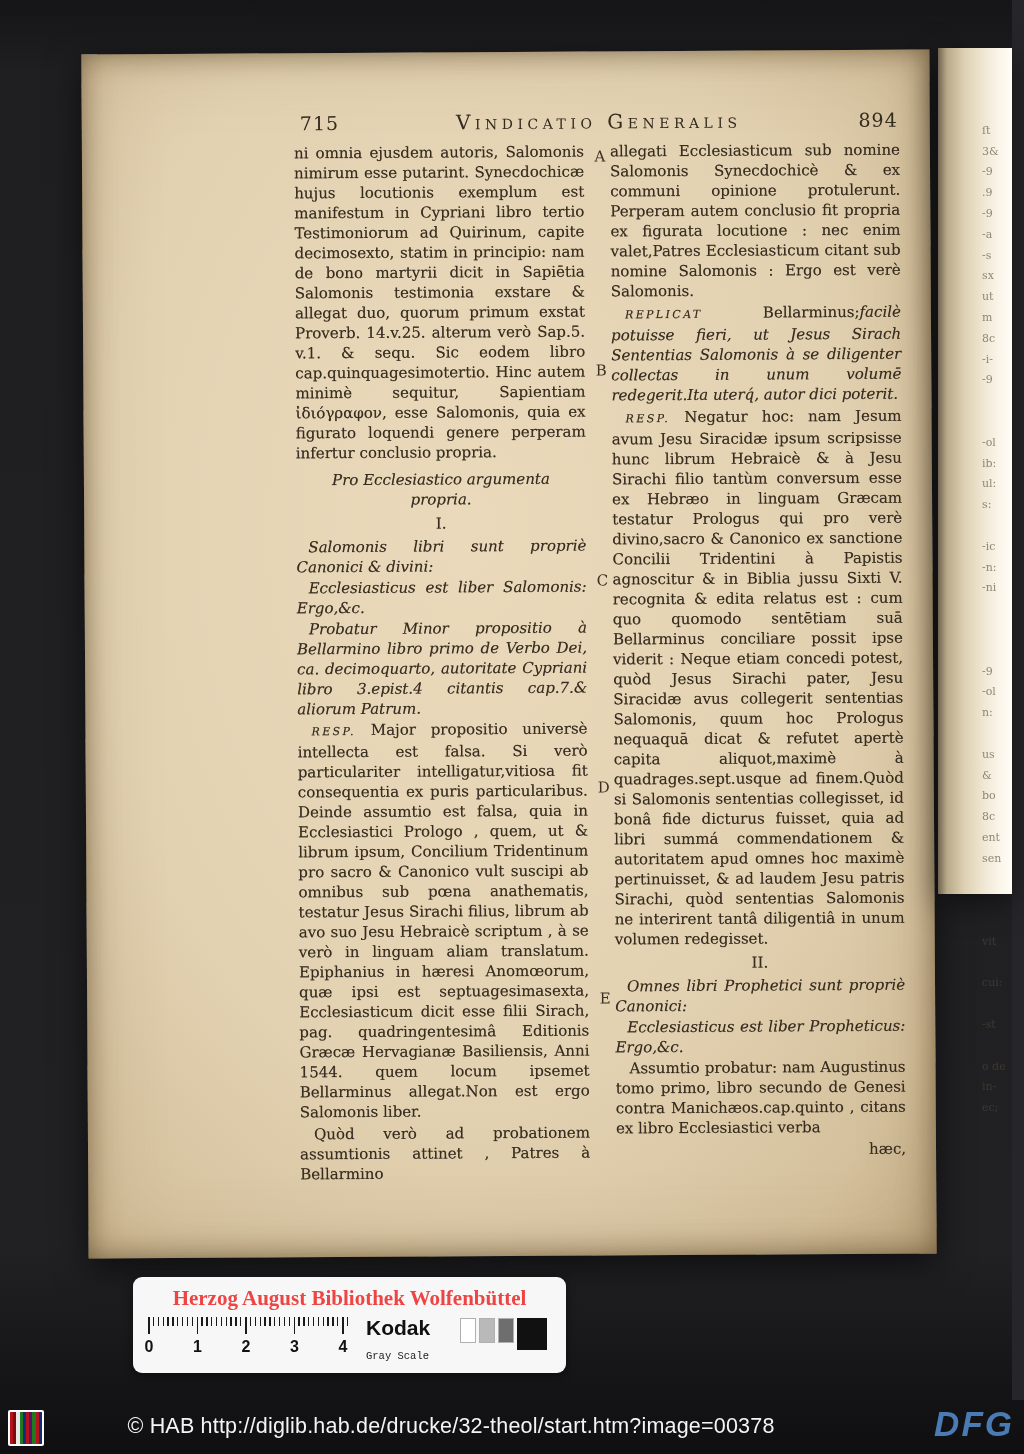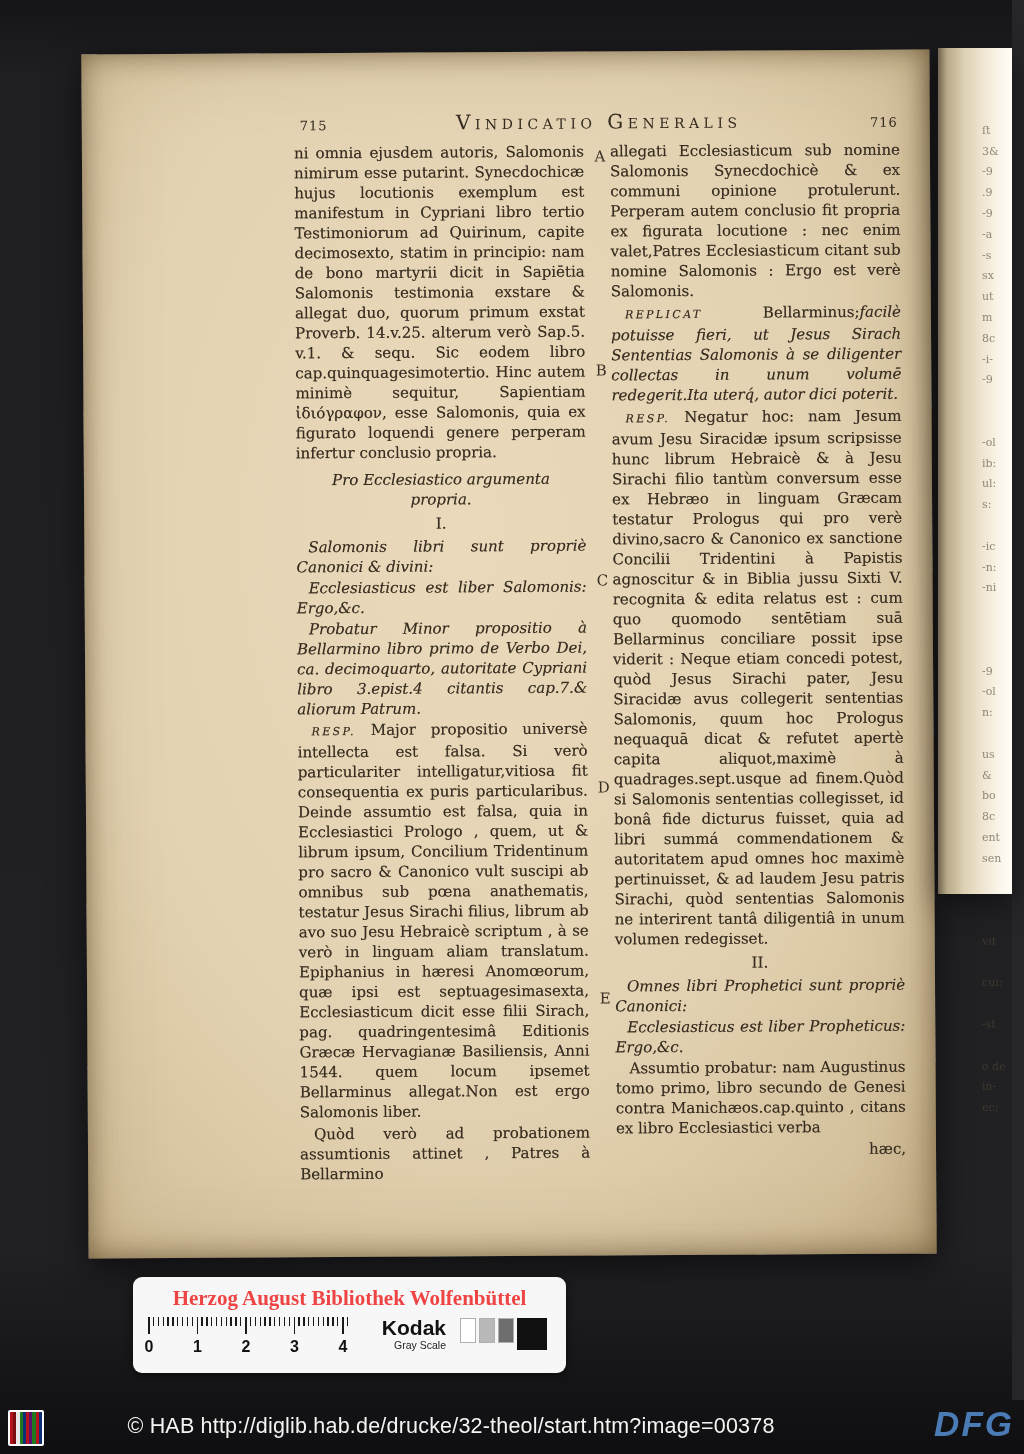--- a/index.html
+++ b/index.html
@@ -12,21 +12,21 @@
     background:radial-gradient(ellipse at 45% 40%,#ead9ba 0%,#e3d2b2 55%,#d4c09c 85%,#c2ac85 100%);
     transform:rotate(-0.35deg);
     box-shadow:0 10px 35px rgba(0,0,0,.6),
       inset 0 0 80px rgba(120,95,55,.22),
       inset -18px 0 35px -18px rgba(95,75,45,.55),
       inset 14px 0 30px -14px rgba(95,75,45,.5),
       inset 0 -16px 30px -16px rgba(95,75,45,.5),
       inset 0 14px 28px -14px rgba(95,75,45,.45);}
   .content{position:absolute;left:212px;top:58px;width:606px;}
   .page-header{display:flex;justify-content:space-between;align-items:baseline;padding:0 2px 8px 6px;color:#342b1f;}
-  .pnum{font-size:13px;letter-spacing:1px;}
+  .pnum{font-size:19px;letter-spacing:1px;}
   .ptitle{font-variant:small-caps;font-size:20px;letter-spacing:4.5px;}
   .columns{display:flex;gap:26px;}
   .col{width:290px;}
   .blk{margin:0 0 2px;text-align:justify;font-size:15px;line-height:20px;color:#362c20;text-shadow:0.2px 0.2px 0.3px rgba(58,46,28,.5);}
   .body-indent{text-indent:14px;}
   .heading{font-style:italic;text-align:center;margin:7px 32px 3px;}
   .numeral{text-align:center;margin:4px 0 3px;}
   .italic-indent{font-style:italic;text-indent:12px;margin:1px 0;}
   .catchword{text-align:right;}
   .lead{text-transform:uppercase;letter-spacing:2.4px;font-size:11px;font-style:italic;}
@@ -49,23 +49,23 @@
   .ticks{height:17px;width:200px;
     background-image:
       repeating-linear-gradient(90deg,#1a1a1a 0 1.8px,transparent 1.8px 48.5px),
       repeating-linear-gradient(90deg,#1a1a1a 0 1.3px,transparent 1.3px 4.85px);
     background-size:100% 17px,100% 9px;
     background-repeat:no-repeat,no-repeat;}
   .ruler-nums{display:flex;justify-content:space-between;width:206px;margin-left:-5px;margin-top:4px;
     font-family:"Liberation Sans",sans-serif;font-weight:bold;font-size:16px;color:#111;}
   .rn{width:12px;text-align:center;}
   .kodak-block{display:flex;margin-left:14px;align-items:flex-start;}
-  .kodak-text{width:80px;text-align:right;}
+  .kodak-text{width:80px;}
   .kodak{font-family:"Liberation Sans",sans-serif;font-weight:bold;font-size:21px;color:#111;line-height:21px;}
-  .grayscale-label{font-family:Liberation Sans, sans-serif;font-size:10.5px;color:#222;margin-top:1px;}
+  .grayscale-label{font-family:Liberation Mono, monospace;font-size:10.5px;color:#222;margin-top:12px;}
   .patches{display:flex;align-items:flex-start;margin-left:14px;margin-top:1px;}
   .gp{width:16px;height:25px;margin-right:3px;border:1px solid #b0b0b0;box-sizing:border-box;}
   .gp-big{width:30px;height:32px;border:none;margin-right:0;}
 
   
   .footer{position:absolute;left:0;bottom:0;width:1024px;height:52px;}
   .barcode{position:absolute;left:8px;top:8px;width:36px;height:36px;background:#fff;display:flex;padding:2px;box-sizing:border-box;border-radius:2px;}
   .bar{flex:1;}
   .copyright{position:absolute;left:28px;right:150px;top:12px;text-align:center;font-family:"Liberation Sans",sans-serif;font-size:21.5px;color:#f4f4f4;letter-spacing:.2px;}
   .dfg-logo{position:absolute;right:10px;top:2px;font-family:"Liberation Sans",sans-serif;font-weight:bold;font-style:italic;font-size:35px;letter-spacing:2px;}
@@ -74,21 +74,21 @@
 <body>
 
 <div class="stage">
   <div class="right-band"></div>
 
   <div class="paper" id="paper">
     <div class="content">
       <div class="page-header">
         <span class="pnum">715</span>
         <span class="ptitle">Vindicatio Generalis</span>
-        <span class="pnum">716</span>
+        <span class="pnum">894</span>
       </div>
       <div class="columns">
         <div class="col" id="col-left">
             <p class="blk body">ni omnia ejusdem autoris, Salomonis nimirum esse putarint. Synecdochicæ hujus locutionis exemplum est manifestum in Cypriani libro tertio Testimoniorum ad Quirinum, capite decimosexto, statim in principio: nam de bono martyrii dicit in Sapiētia Salomonis testimonia exstare &amp; allegat duo, quorum primum exstat Proverb. 14.v.25. alterum verò Sap.5. v.1. &amp; sequ. Sic eodem libro cap.quinquagesimotertio. Hinc autem minimè sequitur, Sapientiam ἰδιόγραφον, esse Salomonis, quia ex figurato loquendi genere perperam infertur conclusio propria.</p>
             <p class="blk heading">Pro Ecclesiastico argumenta propria.</p>
             <p class="blk numeral">I.</p>
             <p class="blk italic-indent">Salomonis libri sunt propriè Canonici &amp; divini:</p>
             <p class="blk italic-indent">Ecclesiasticus est liber Salomonis: Ergo,&amp;c.</p>
             <p class="blk italic-indent">Probatur Minor propositio à Bellarmino libro primo de Verbo Dei, ca. decimoquarto, autoritate Cypriani libro 3.epist.4 citantis cap.7.&amp; aliorum Patrum.</p>
             <p class="blk body-indent"><span class="lead">Resp.</span> Major propositio universè intellecta est falsa. Si verò particulariter intelligatur,vitiosa fit consequentia ex puris particularibus. Deinde assumtio est falsa, quia in Ecclesiastici Prologo , quem, ut &amp; librum ipsum, Concilium Tridentinum pro sacro &amp; Canonico vult suscipi ab omnibus sub pœna anathematis, testatur Jesus Sirachi filius, librum ab avo suo Jesu Hebraicè scriptum , à se verò in linguam aliam translatum. Epiphanius in hæresi Anomœorum, quæ ipsi est septuagesimasexta, Ecclesiasticum dicit esse filii Sirach, pag. quadringentesimâ Editionis Græcæ Hervagianæ Basiliensis, Anni 1544. quem locum ipsemet Bellarminus allegat.Non est ergo Salomonis liber.</p>

